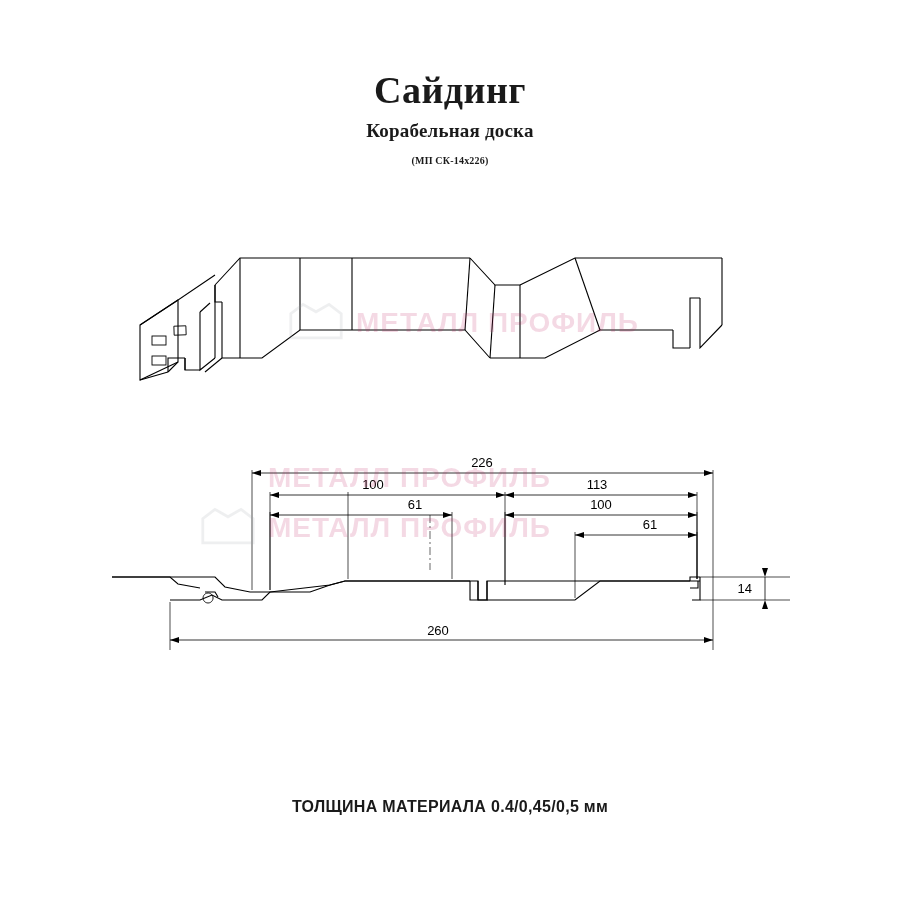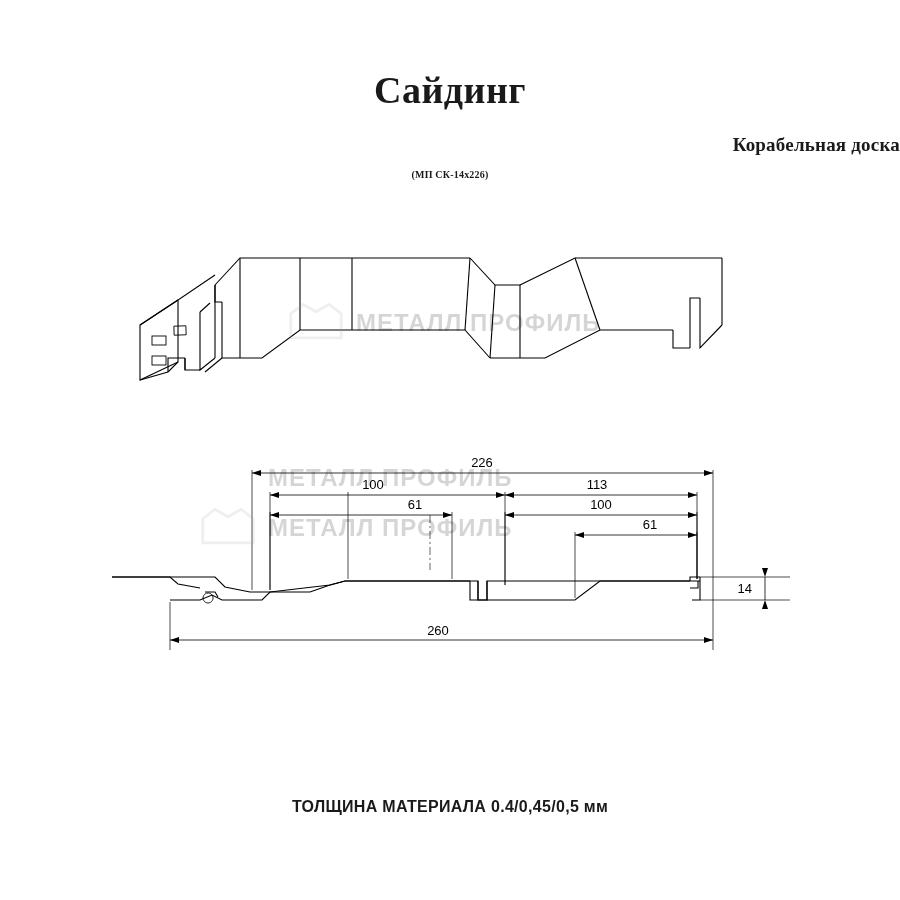--- a/index.html
+++ b/index.html
@@ -33,23 +33,22 @@
   .title {
     font-size: 38px;
     font-weight: bold;
     letter-spacing: 0.5px;
     line-height: 1.1;
     margin: 0;
   }
   .subtitle {
     font-size: 19px;
     font-weight: bold;
-    margin-top: 22px;
+    margin-top: 8px;
     letter-spacing: 0.2px;
-    text-align: right;
   }
   .code {
     font-size: 10px;
     font-weight: bold;
     margin-top: 13px;
     letter-spacing: 0.2px;
   }
 
   
   .footer {
@@ -97,23 +96,23 @@
   .wm {
     position: absolute;
     opacity: 0.16;
     pointer-events: none;
     user-select: none;
     display: flex;
     align-items: center;
     gap: 12px;
   }
   .wm .wm-text {
-    font-size: 24px;
-    font-weight: bold;
-    color: #000000;
+    font-size: 28px;
+    font-weight: bold;
+    color: #be185d;
     letter-spacing: 1px;
     white-space: nowrap;
   }
   .wm-mark {
     width: 56px;
     height: 46px;
     flex: 0 0 auto;
   }
   .wm1 { top: 300px; left: 288px; }
   .wm2 { top: 455px; left: 200px; }

